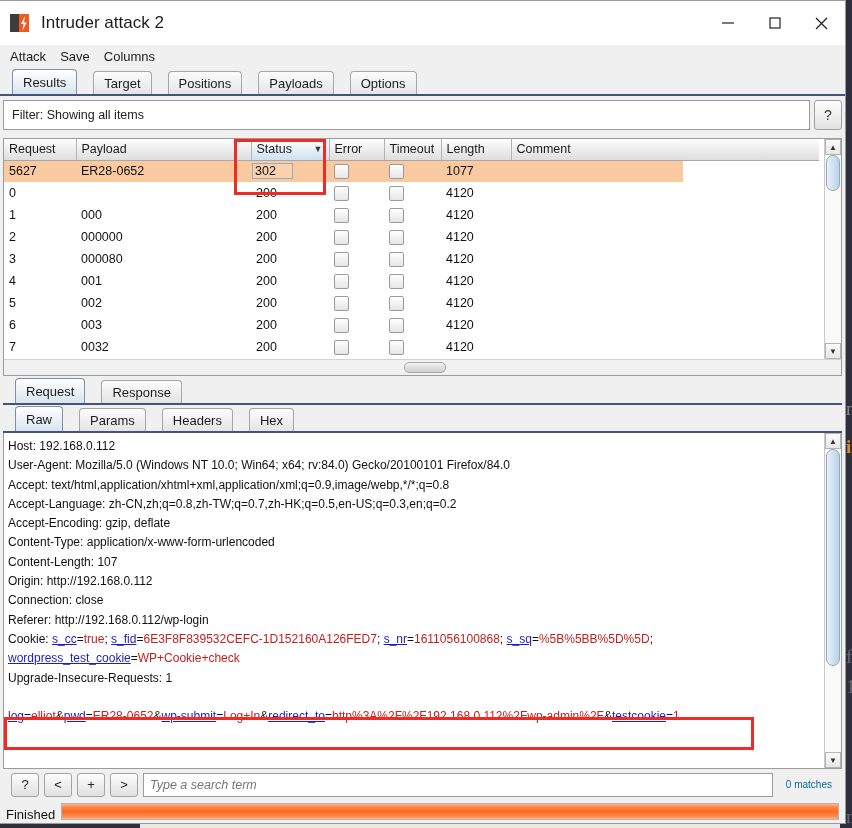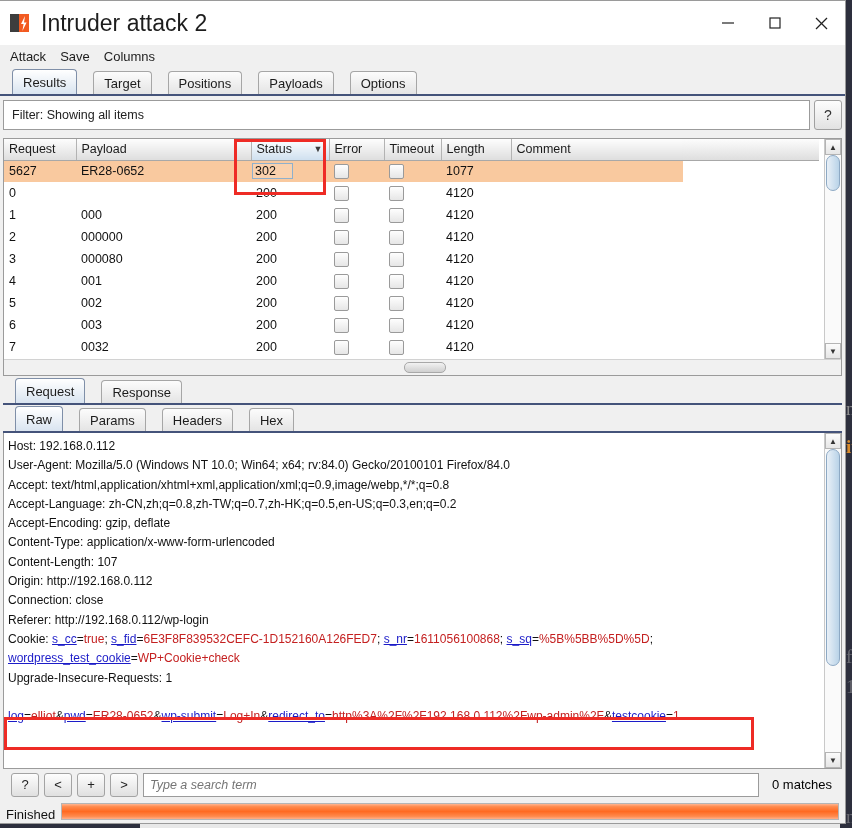--- a/index.html
+++ b/index.html
@@ -64,21 +64,21 @@
     height: 44px; background: #ffffff;
     display: flex; align-items: center;
     flex: none;
     position: relative;
   }
   .app-icon {
     width: 22px; height: 22px; margin-left: 9px; margin-right: 10px;
     display: block; position: relative; flex: none;
   }
   .title-text {
-    font-size: 23px; color: #1d1d1d;
+    font-size: 17px; color: #1d1d1d;
     font-family: "Liberation Sans", sans-serif;
   }
   .win-controls {
     position: absolute; right: 0; top: 0; height: 44px;
     display: flex; align-items: stretch;
   }
   .win-btn {
     width: 47px; display: flex; align-items: center; justify-content: center;
     cursor: default;
   }
@@ -312,21 +312,21 @@
     box-sizing: border-box;
   }
   .search-input {
     flex: 1 1 auto; height: 24px;
     border: 1px solid #9b9b9b; background: #fff;
     font-size: 12.5px; color: #8a8a8a; font-style: italic;
     padding: 0 6px; box-sizing: border-box;
     font-family: "Liberation Sans", sans-serif;
     outline: none;
   }
-  .matches { font-size: 13px; color: #000000; padding: 0 6px 0 8px; white-space: nowrap; }
+  .matches { font-size: 10px; color: #0369a1; padding: 0 6px 0 8px; white-space: nowrap; }
 
   
   .statusbar {
     height: 24px; flex: none;
     display: flex; align-items: center;
     padding: 0 6px 0 6px; gap: 6px;
     background: #f0f0f0;
     box-sizing: border-box;
   }
   .status-label { font-size: 13px; color: #111; white-space: nowrap; margin-top: 6px; }

